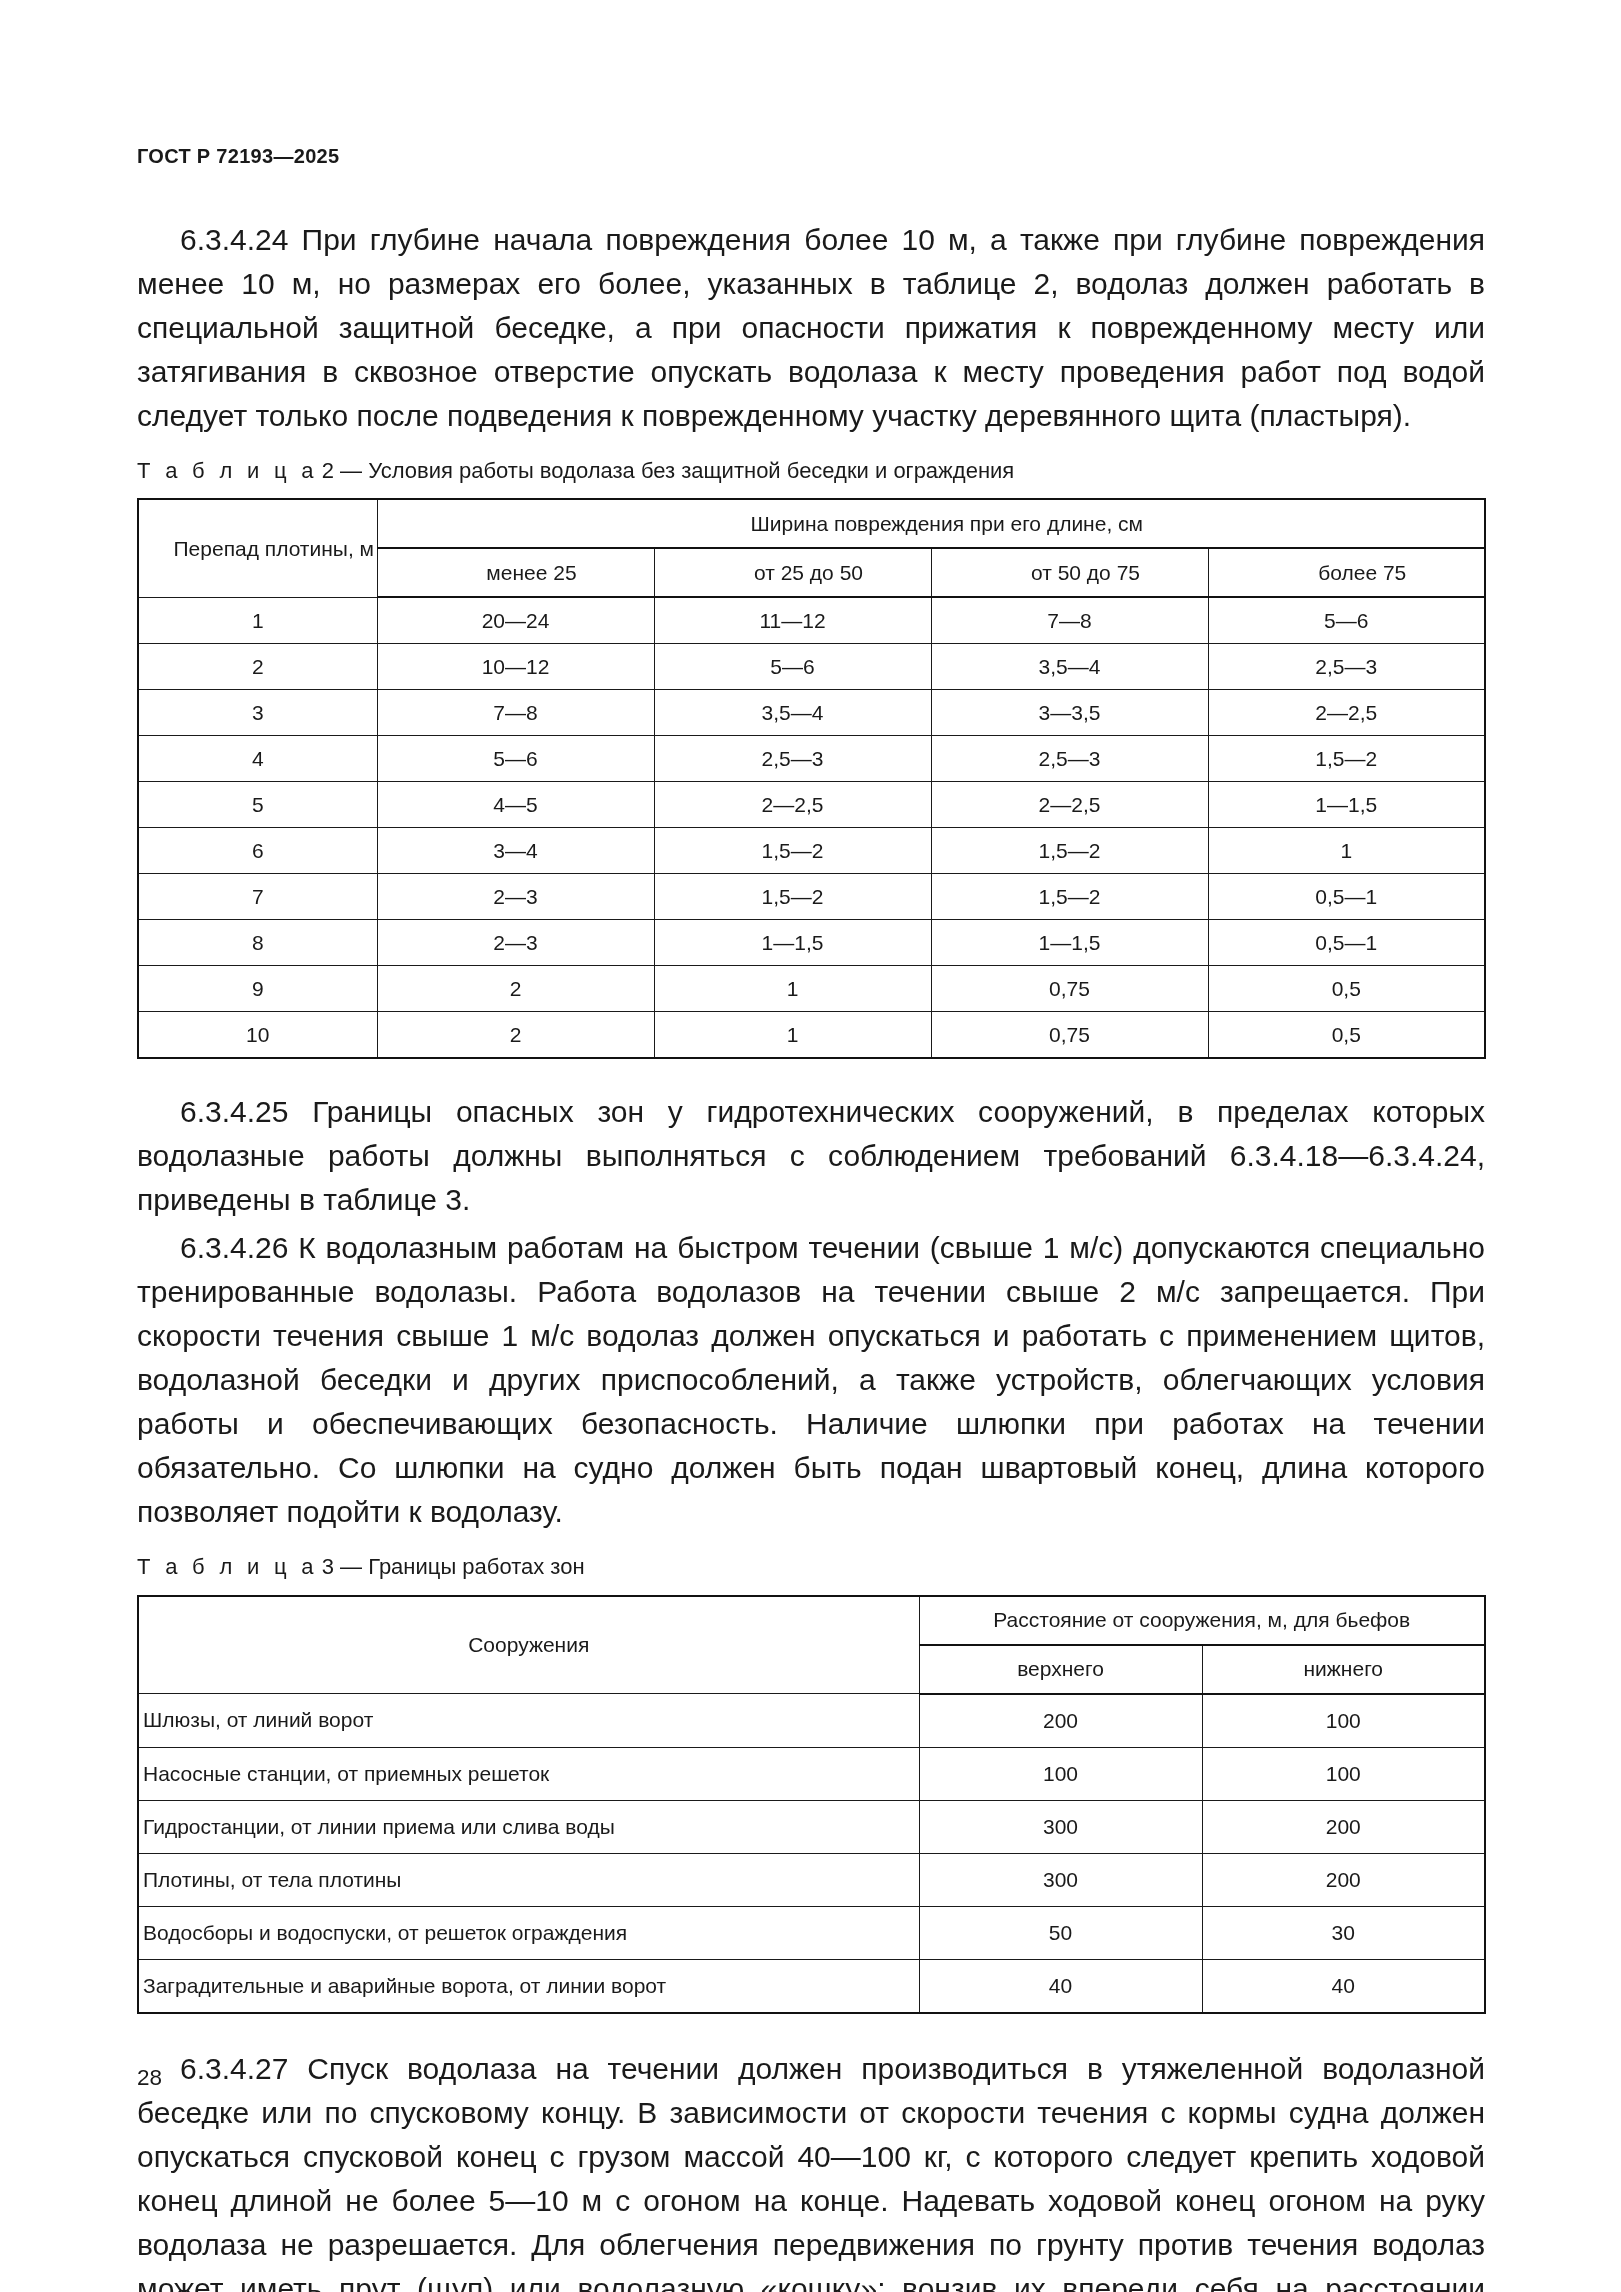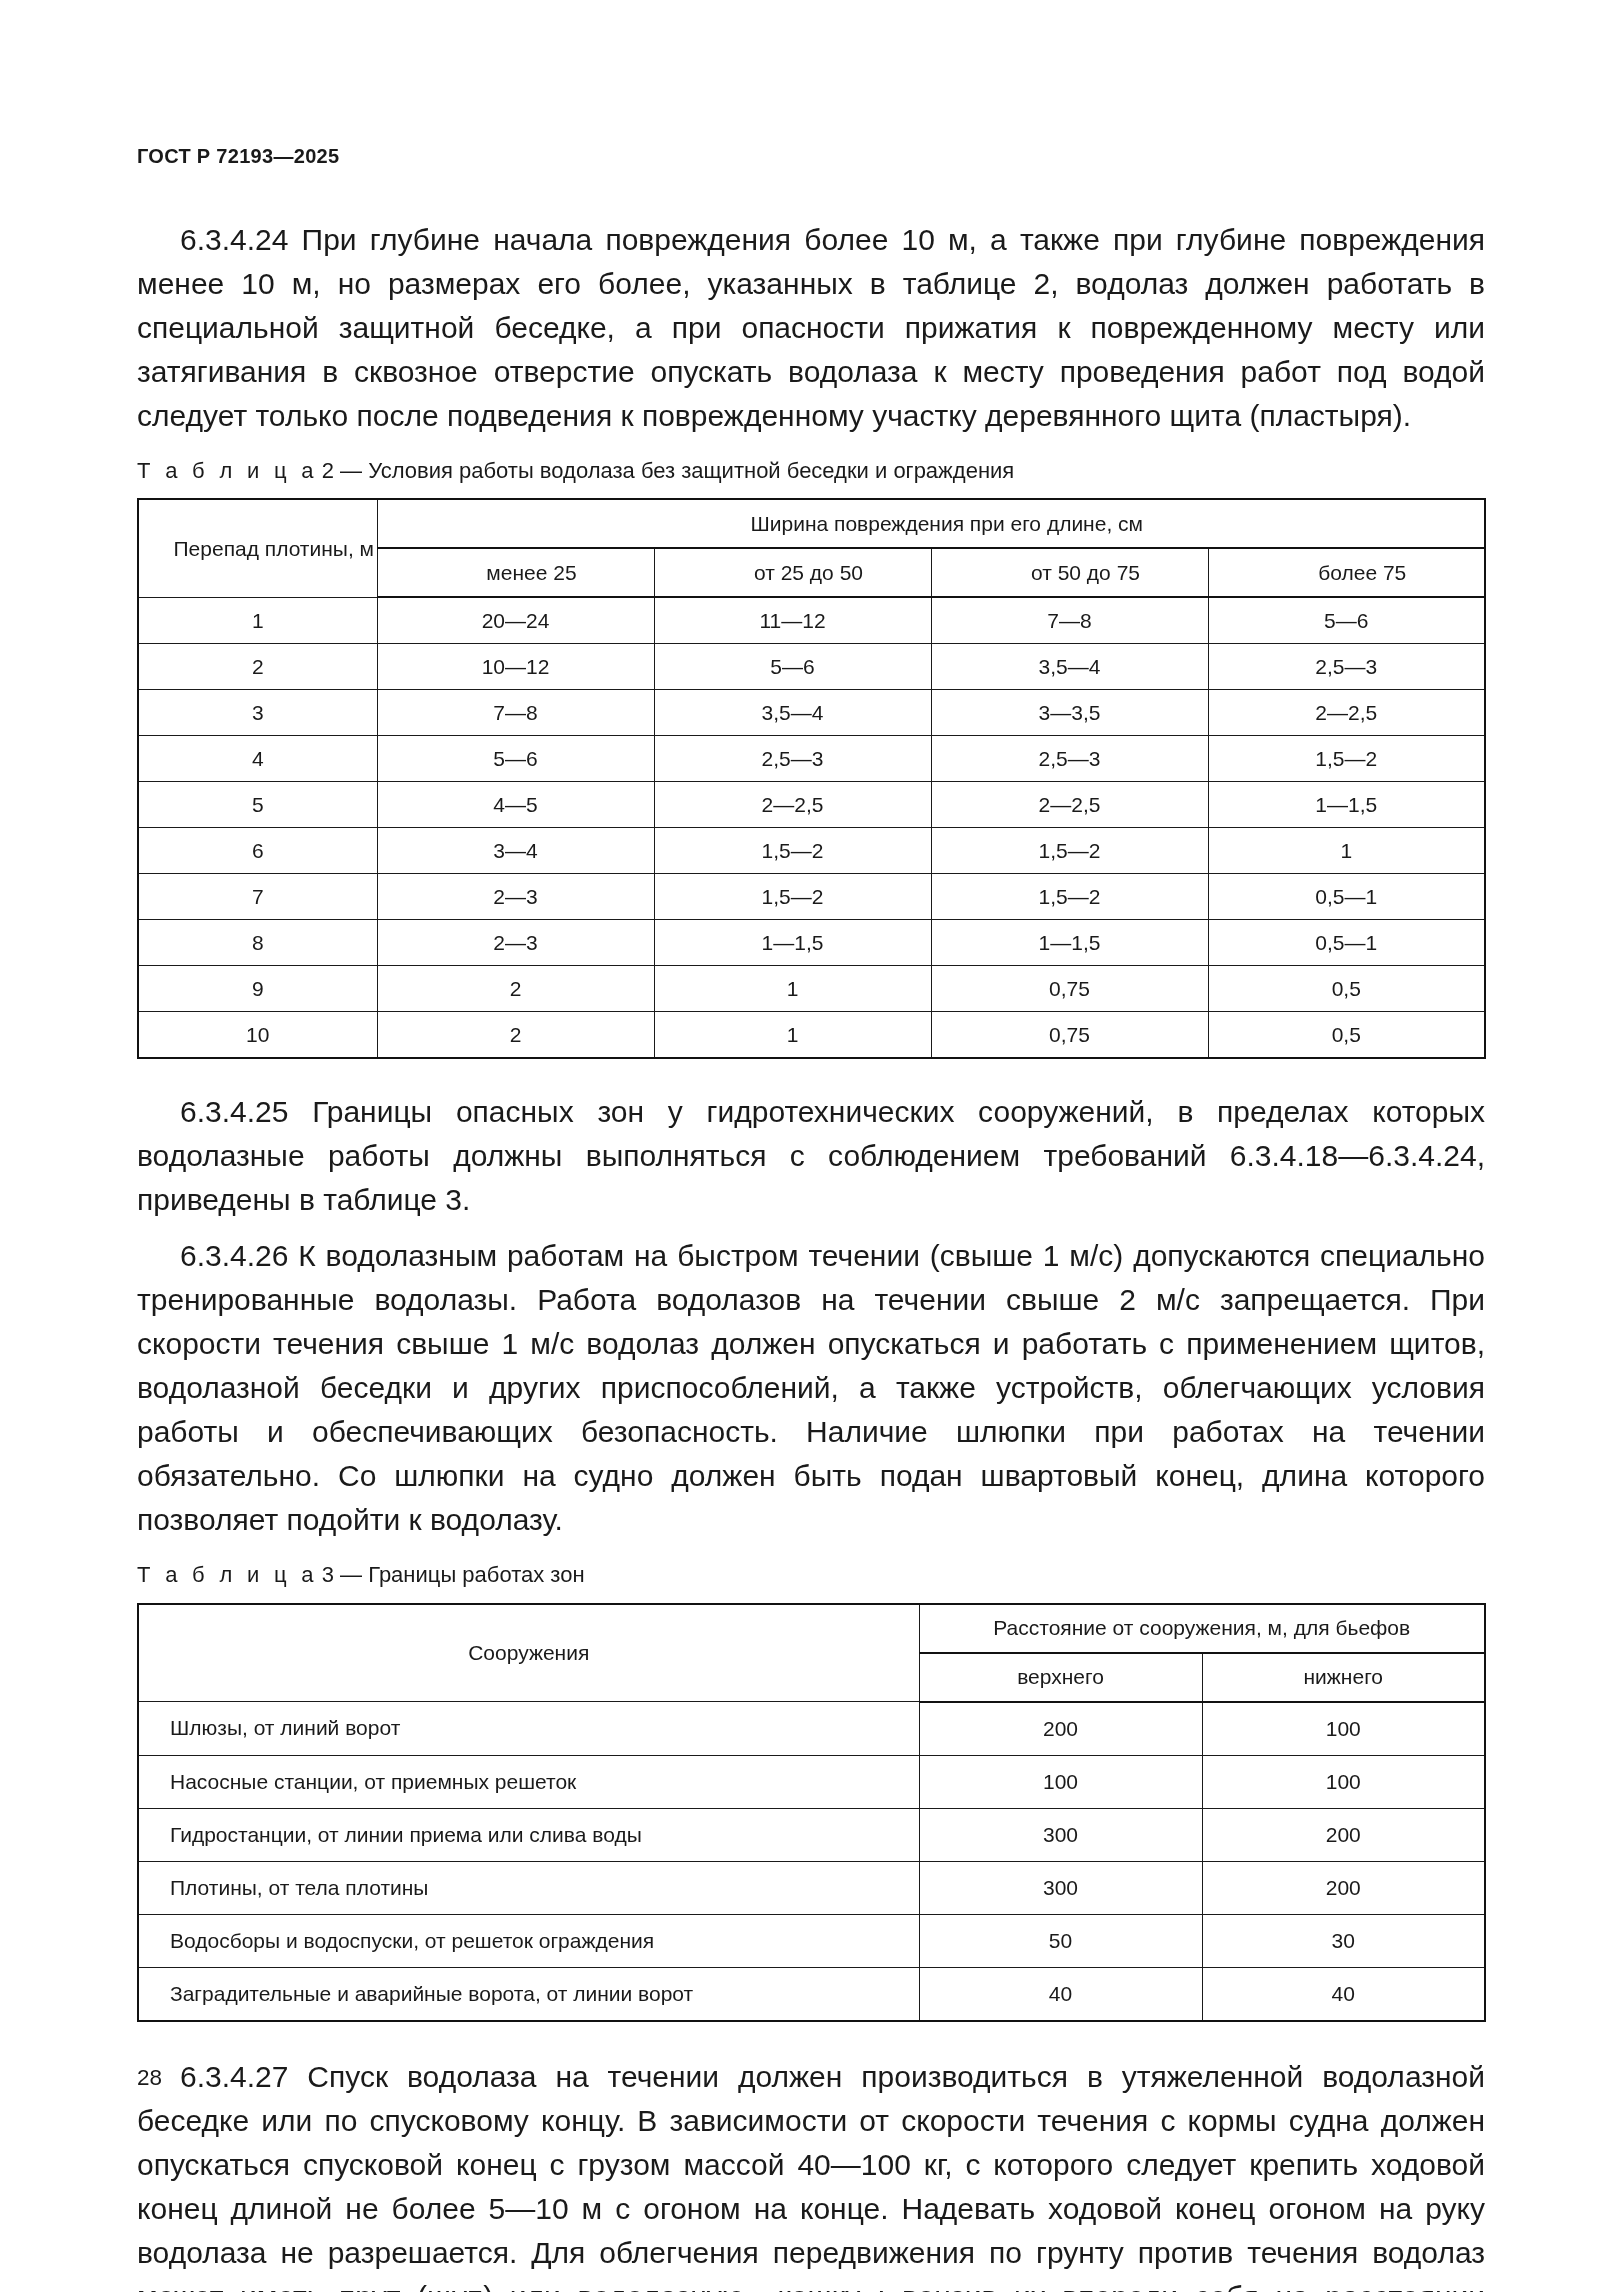--- a/index.html
+++ b/index.html
@@ -45,21 +45,21 @@
 
   p.body-text {
     margin: 0;
     font-size: 30px;
     line-height: 44px;
     text-align: justify;
     text-justify: inter-word;
     hyphens: manual;
   }
   p.body-text.indent { text-indent: 43px; }
-  p.body-text + p.body-text { margin-top: 12px; }
+  p.body-text + p.body-text { margin-top: 4px; }
 
   .gap-after-para { height: 17.6px; }
 
   
   .tbl-caption {
     font-size: 22px;
     line-height: 29px;
     margin: 0;
     white-space: nowrap;
   }
@@ -112,21 +112,21 @@
 
   
   #table3 { margin-top: 13.7px; }
   #table3 th { height: 47px; }
   #table3 th.stub { height: 94px; }
   #table3 td { height: 52px; }
   #table3 col.c-obj { width: 781px; }
   #table3 col.c-val { width: 283px; }
   #table3 td.obj {
     text-align: left;
-    padding-left: 31px;
+    padding-left: 4px;
   }
 
   
   .folio {
     position: absolute;
     left: 137px;
     top: 2065px;
     font-size: 22.5px;
   }
 </style>

